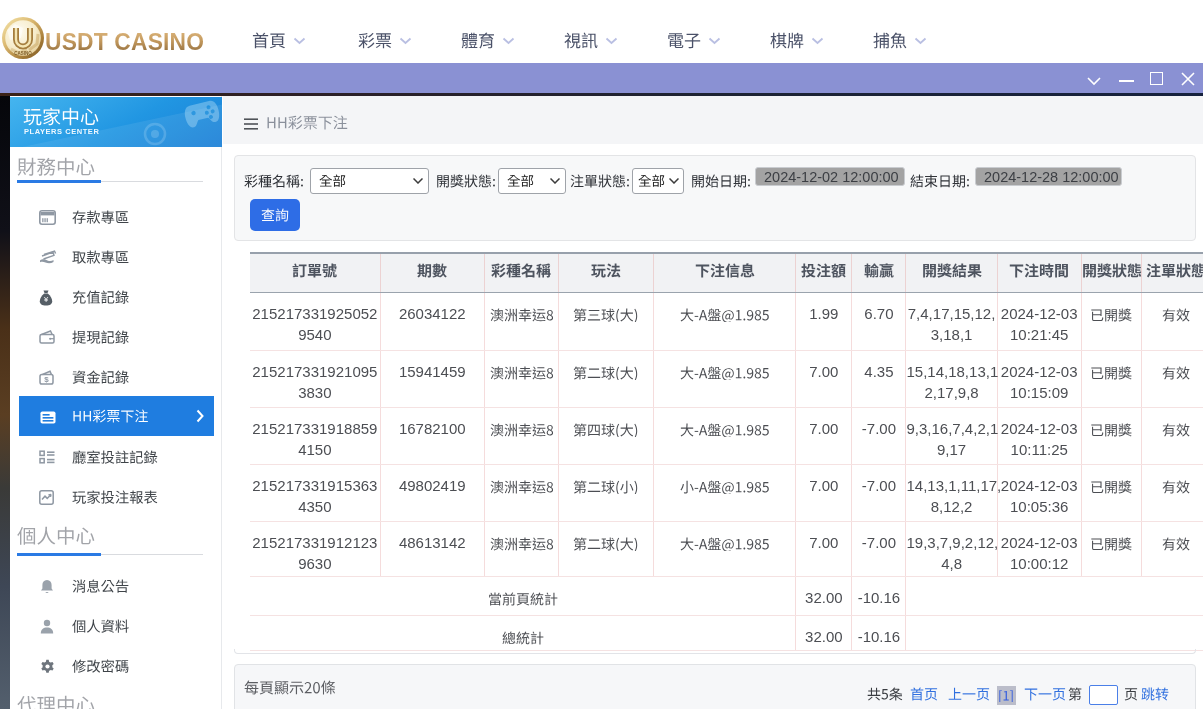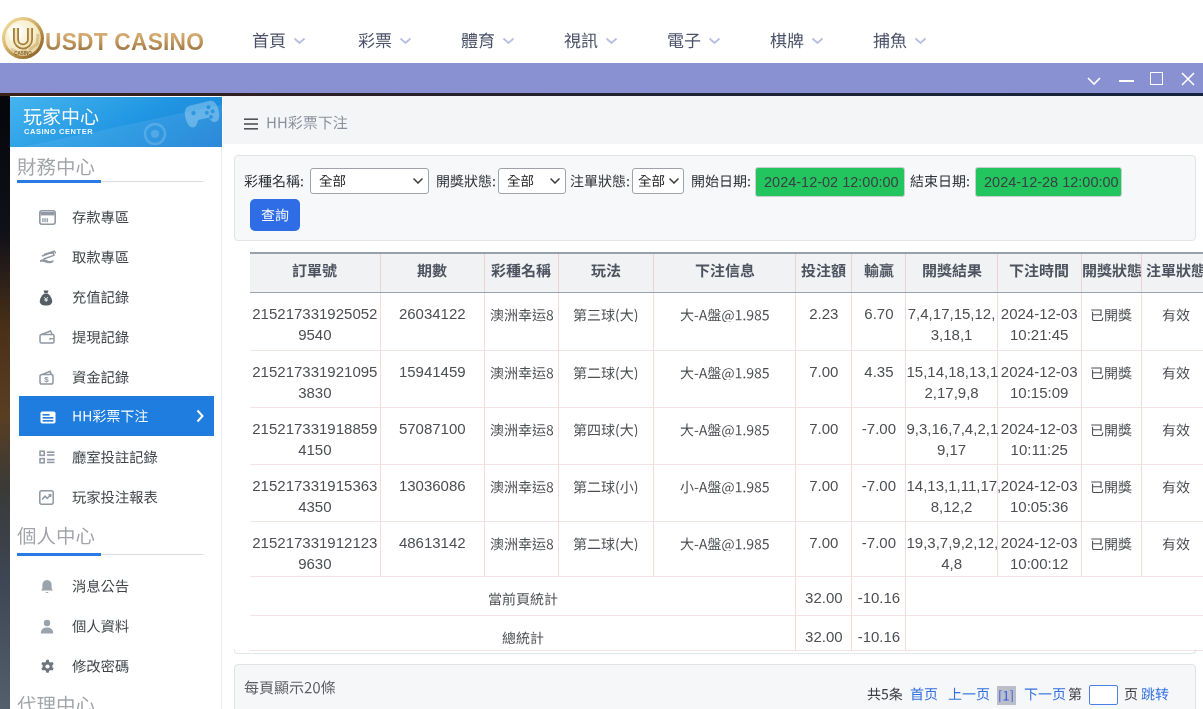--- a/index.html
+++ b/index.html
@@ -7,21 +7,21 @@
 .topnav{left:0;top:0;width:1203px;height:63px;background:#fff}
 .pbar{left:0;top:63px;width:1203px;height:30px;background:#8a91d3}
 .dline{left:0;top:93px;width:1203px;height:2.5px;background:linear-gradient(90deg,#3b2317,#2c2026 25%,#1d2333 60%,#16223e)}
 .lstrip{left:0;top:96px;width:10px;height:613px;background:linear-gradient(180deg,#05060a,#101018 22%,#4a3018 38%,#5a3e22 52%,#3a3a38 64%,#3e4756 80%,#535f6d)}
 .sidebar{left:10px;top:96px;width:212px;height:613px;background:#fff;border-right:1px solid #e7e9ec}
 .shead{left:10px;top:97px;width:212px;height:50px;background:linear-gradient(150deg,#45b5ef,#2196e2 55%,#1b7fd6);overflow:hidden}
 .main{left:222px;top:96px;width:981px;height:613px;background:#fff}
 .bcrumb{left:223px;top:96px;width:980px;height:48px;background:#f4f5f7}
 .fpanel{left:234px;top:155px;width:962px;height:86px;background:#f7f8f9;border:1px solid #e3e4e6;border-radius:4px}
 .sel{position:absolute;height:26px;background:#fff;border:1px solid #9fa3a9;border-radius:3px;display:flex;align-items:center;justify-content:space-between;padding:0 5px 0 8px}
-.inp{position:absolute;height:30px;background:#22c55e;border:1px solid #c9ccd0;border-radius:3px;display:flex;align-items:center;padding:0 8px;font-size:14.5px;color:#3c3f44;white-space:nowrap}
+.inp{position:absolute;height:19px;background:#a3a3a3;border:1px solid #c9ccd0;border-radius:3px;display:flex;align-items:center;padding:0 8px;font-size:14.5px;color:#3c3f44;white-space:nowrap}
 .btn{position:absolute;left:250px;top:199px;width:50px;height:32px;background:#2e6de6;border-radius:5px;display:flex;align-items:center;justify-content:center}
 table{position:absolute;left:250px;top:252px;width:962px;border-collapse:collapse;table-layout:fixed}
 th{border-top:2px solid #97a0ab;border-bottom:1px solid #9aa3ad;background:#f1f2f4;height:39px;font-weight:bold;text-align:center;vertical-align:middle}
 th+th{border-left:1px solid #ecd2d2}
 td{border-bottom:1px solid #f5e2e2;text-align:center;vertical-align:top;padding-top:10px;
  font-size:15px;color:#4c4e53;line-height:21px}
 td svg{vertical-align:-3px}
 td+td{border-left:1px solid #f5dcdc}
 td:last-child,th:last-child{border-right:1px solid #f0d6d6}
 .tbot{left:234px;top:649px;width:962px;height:5px;border:1px solid #e2e4e8;border-top:none;border-radius:0 0 4px 4px}
@@ -295,21 +295,21 @@
     <svg style="position:absolute;left:132px;top:24px" width="26" height="26" viewBox="0 0 26 26" opacity="0.22">
       <circle cx="13" cy="13" r="10" fill="none" stroke="#cde9fa" stroke-width="2.5"></circle>
       <circle cx="13" cy="13" r="4" fill="#cde9fa"></circle>
     </svg>
     <div style="position:absolute;left:13px;top:10px"><svg width="76.0" height="19" viewBox="0 -880 4000 1000" fill="#ffffff">
         <use href="#gr73a9" x="0"></use>
         <use href="#gr5bb6" x="1000"></use>
         <use href="#gr4e2d" x="2000"></use>
         <use href="#gr5fc3" x="3000"></use>
       </svg></div>
-    <div style="position:absolute;left:14px;top:30px;font-size:7.5px;color:#eef8ff;letter-spacing:0.55px;font-weight:bold">CASINO CENTER</div>
+    <div style="position:absolute;left:14px;top:30px;font-size:7.5px;color:#eef8ff;letter-spacing:0.55px;font-weight:bold">PLAYERS CENTER</div>
   </div>
 <div class="ab" style="left:17px;top:157px"><svg width="78.0" height="19.5" viewBox="0 -880 4000 1000" fill="#a2a4a9">
       <use href="#gr8ca1" x="0"></use>
       <use href="#gr52d9" x="1000"></use>
       <use href="#gr4e2d" x="2000"></use>
       <use href="#gr5fc3" x="3000"></use>
     </svg></div>
 <div class="ab" style="left:17px;top:181px;width:186px;height:1px;background:#d9dbdf"></div>
 <div class="ab" style="left:17px;top:180px;width:84px;height:3px;background:#2a7ae4"></div>
 <div class="ab" style="left:39px;top:210px"><svg width="17" height="15" viewBox="0 0 17 15">
@@ -656,21 +656,21 @@
             <use href="#gr2d" x="1000"></use>
             <use href="#gr41" x="1347"></use>
             <use href="#gr76e4" x="1955"></use>
             <use href="#gr40" x="2955"></use>
             <use href="#gr31" x="3901"></use>
             <use href="#gr2e" x="4456"></use>
             <use href="#gr39" x="4734"></use>
             <use href="#gr38" x="5289"></use>
             <use href="#gr35" x="5844"></use>
           </svg></td>
-        <td>2.23</td>
+        <td>1.99</td>
         <td>6.70</td>
         <td>7,4,17,15,12,<br>3,18,1</td>
         <td>2024-12-03<br>10:21:45</td>
         <td><svg width="42.0" height="14" viewBox="0 -880 3000 1000" fill="#4c4e53">
             <use href="#gr5df2" x="0"></use>
             <use href="#gr958b" x="1000"></use>
             <use href="#gr734e" x="2000"></use>
           </svg></td>
         <td><svg width="28.0" height="14" viewBox="0 -880 2000 1000" fill="#4c4e53">
             <use href="#gr6709" x="0"></use>
@@ -716,21 +716,21 @@
             <use href="#gr958b" x="1000"></use>
             <use href="#gr734e" x="2000"></use>
           </svg></td>
         <td><svg width="28.0" height="14" viewBox="0 -880 2000 1000" fill="#4c4e53">
             <use href="#gr6709" x="0"></use>
             <use href="#gr6548" x="1000"></use>
           </svg></td>
       </tr>
       <tr style="height:57px">
         <td>215217331918859<br>4150</td>
-        <td>57087100</td>
+        <td>16782100</td>
         <td><svg width="63.8" height="14" viewBox="0 -880 4555 1000" fill="#4c4e53">
             <use href="#gr6fb3" x="0"></use>
             <use href="#gr6d32" x="1000"></use>
             <use href="#gr5e78" x="2000"></use>
             <use href="#gr8fd0" x="3000"></use>
             <use href="#gr38" x="4000"></use>
           </svg></td>
         <td><svg width="65.5" height="14" viewBox="0 -880 4676 1000" fill="#4c4e53">
             <use href="#gr7b2c" x="0"></use>
             <use href="#gr56db" x="1000"></use>
@@ -760,21 +760,21 @@
             <use href="#gr958b" x="1000"></use>
             <use href="#gr734e" x="2000"></use>
           </svg></td>
         <td><svg width="28.0" height="14" viewBox="0 -880 2000 1000" fill="#4c4e53">
             <use href="#gr6709" x="0"></use>
             <use href="#gr6548" x="1000"></use>
           </svg></td>
       </tr>
       <tr style="height:57px">
         <td>215217331915363<br>4350</td>
-        <td>13036086</td>
+        <td>49802419</td>
         <td><svg width="63.8" height="14" viewBox="0 -880 4555 1000" fill="#4c4e53">
             <use href="#gr6fb3" x="0"></use>
             <use href="#gr6d32" x="1000"></use>
             <use href="#gr5e78" x="2000"></use>
             <use href="#gr8fd0" x="3000"></use>
             <use href="#gr38" x="4000"></use>
           </svg></td>
         <td><svg width="65.5" height="14" viewBox="0 -880 4676 1000" fill="#4c4e53">
             <use href="#gr7b2c" x="0"></use>
             <use href="#gr4e8c" x="1000"></use>

